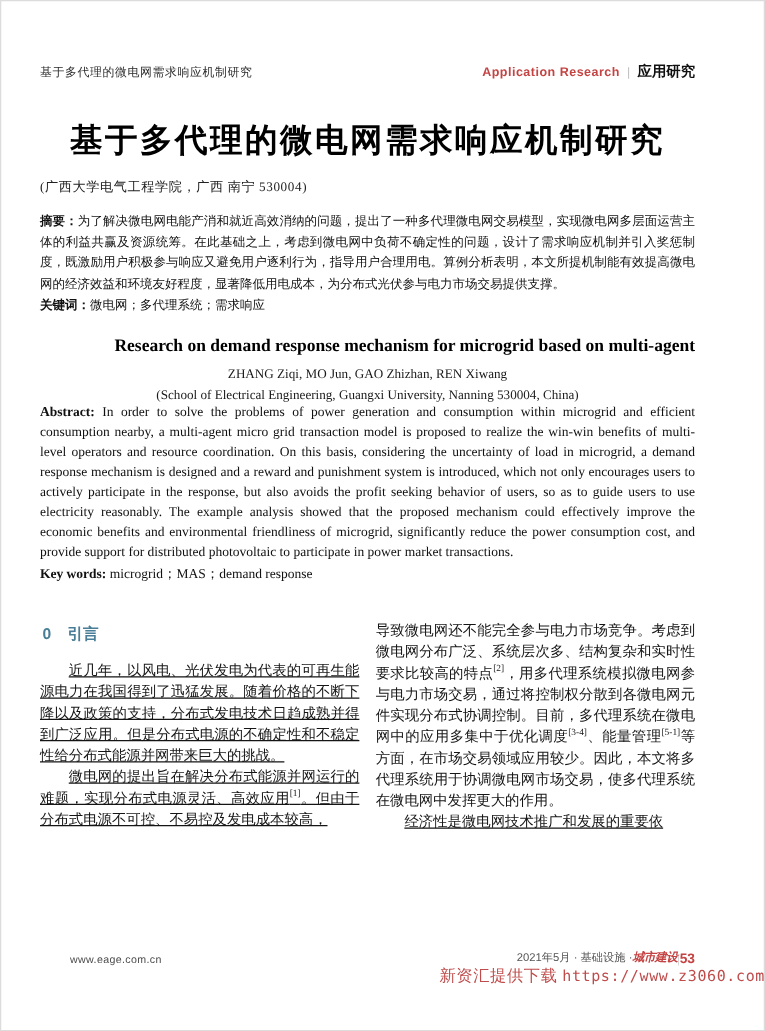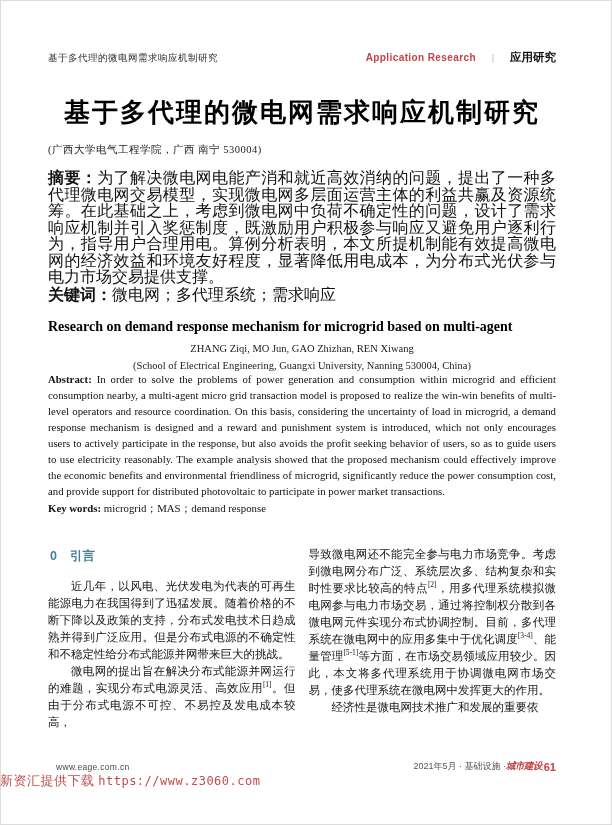--- a/index.html
+++ b/index.html
@@ -6,35 +6,35 @@
   html, body { background: #e9e9e9; }
   body {
     width: 612px; height: 825px;
     font-family: "Liberation Serif", "DejaVu Serif", serif;
     color: #1a1a1a;
   }
   .page {
     position: relative;
     width: 612px; height: 825px;
     background: #ffffff;
-    padding: 50px 56px 0 48px;
+    padding: 50px 56px 0 32px;
     overflow: hidden;
     box-shadow: inset 0 0 0 1px #dcdcdc;
   }
 
   
   .hdr {
     display: flex; justify-content: space-between; align-items: baseline;
     font-size: 9.5px;
   }
   .hdr-left {
     font-family: "Liberation Serif", "DejaVu Serif", serif;
     color: #2b2b2b; letter-spacing: 0.5px;
   }
-  .hdr-right { display: flex; align-items: baseline; gap: 16px; }
+  .hdr-right { display: flex; align-items: baseline; gap: 6px; }
   .hdr-en {
     color: var(--accent-red, #c44343);
     font-family: "Liberation Sans", "DejaVu Sans", sans-serif;
     font-weight: 700; font-size: 10px; letter-spacing: 0.4px;
   }
   .hdr-sep { color: #999; font-size: 10px; }
   .hdr-zh {
     font-family: "Liberation Sans", "DejaVu Sans", sans-serif;
     font-weight: 700; font-size: 11.5px; color: #111;
   }
@@ -51,29 +51,29 @@
   }
   .affil-zh {
     margin-top: 13px; text-align: left;
     font-size: 10.5px; color: #222; letter-spacing: 0.5px;
   }
 
   
   .abs-zh {
     margin-top: 13px;
     font-family: "Liberation Sans", "DejaVu Sans", sans-serif;
-    font-size: 16px; line-height: 16.5px;
+    font-size: 10px; line-height: 16.5px;
     text-align: justify; color: #111;
   }
   .abs-zh .lbl { font-weight: 700; }
   .kw-zh { margin-top: 1px; }
 
   
   .title-en {
-    margin-top: 16px; text-align: left;
+    margin-top: 16px; text-align: right;
     font-weight: 700; font-size: 14px; color: #000;
   }
   .authors-en { margin-top: 8px; text-align: center; font-size: 10.5px; }
   .affil-en { margin-top: 6px; text-align: center; font-size: 10.5px; }
   .abs-en {
     font-size: 10.8px; line-height: 16px;
     text-align: justify; text-justify: inter-word; color: #111;
   }
   .abs-en .lbl { font-weight: 700; }
   .kw-en { margin-top: 1px; }
@@ -87,21 +87,21 @@
     display: flex; align-items: baseline; gap: 13px;
     font-family: "Liberation Sans", "DejaVu Sans", sans-serif;
     font-weight: 700; font-size: 12.5px;
     color: var(--heading-blue, #4a7e97);
     margin: 2px 0 13px 2px;
   }
   .body-p {
     font-size: 11.5px; line-height: 17px;
     text-align: justify; color: #151515;
   }
-  .body-p.indent { text-indent: 2em; }
+  .body-p.indent { text-indent: 2em; text-decoration: underline; }
   .body-p sup { font-size: 7.5px; line-height: 0; }
 
   
   .footer {
     position: absolute; left: 56px; right: 56px; top: 760px;
     display: flex; justify-content: space-between; align-items: center;
   }
   .footer-site {
     font-family: "Liberation Sans", "DejaVu Sans", sans-serif;
     font-size: 8.5px; color: #4a4a4a; letter-spacing: 0.3px;
@@ -120,21 +120,21 @@
   .footer-divider { color: #bbb; font-size: 9px; }
   .footer-page {
     font-family: "Liberation Sans", "DejaVu Sans", sans-serif;
     font-weight: 700; font-size: 11px;
     color: var(--accent-red, #c44343);
   }
 
   
   .watermark {
     position: absolute; left: 0; right: 0; top: 772px;
-    text-align: left;
+    text-align: right;
     font-size: 13px; letter-spacing: 0.5px;
     color: var(--watermark-red, #bf4b4b);
   }
   .watermark .wm-url { font-family: "DejaVu Sans Mono", "Liberation Mono", monospace; font-size: 12px; }
 </style>
 </head>
 <body>
 
 <div class="page">
 
@@ -182,21 +182,21 @@
         <p class="body-p indent">经济性是微电网技术推广和发展的重要依</p>
       </div>
   </div>
 
   <div class="footer">
     <span class="footer-site">www.eage.com.cn</span>
     <span class="footer-right">
       <span class="footer-issue">2021年5月 · 基础设施 ·</span>
       <span class="journal-logo">城市建设</span>
       <span class="footer-divider">|</span>
-      <span class="footer-page">61</span>
+      <span class="footer-page">53</span>
     </span>
   </div>
 
   <div class="watermark">
     <span>新资汇提供下载 </span><span class="wm-url">https://www.z3060.com</span>
   </div>
 
 </div>
 
 </body></html>

